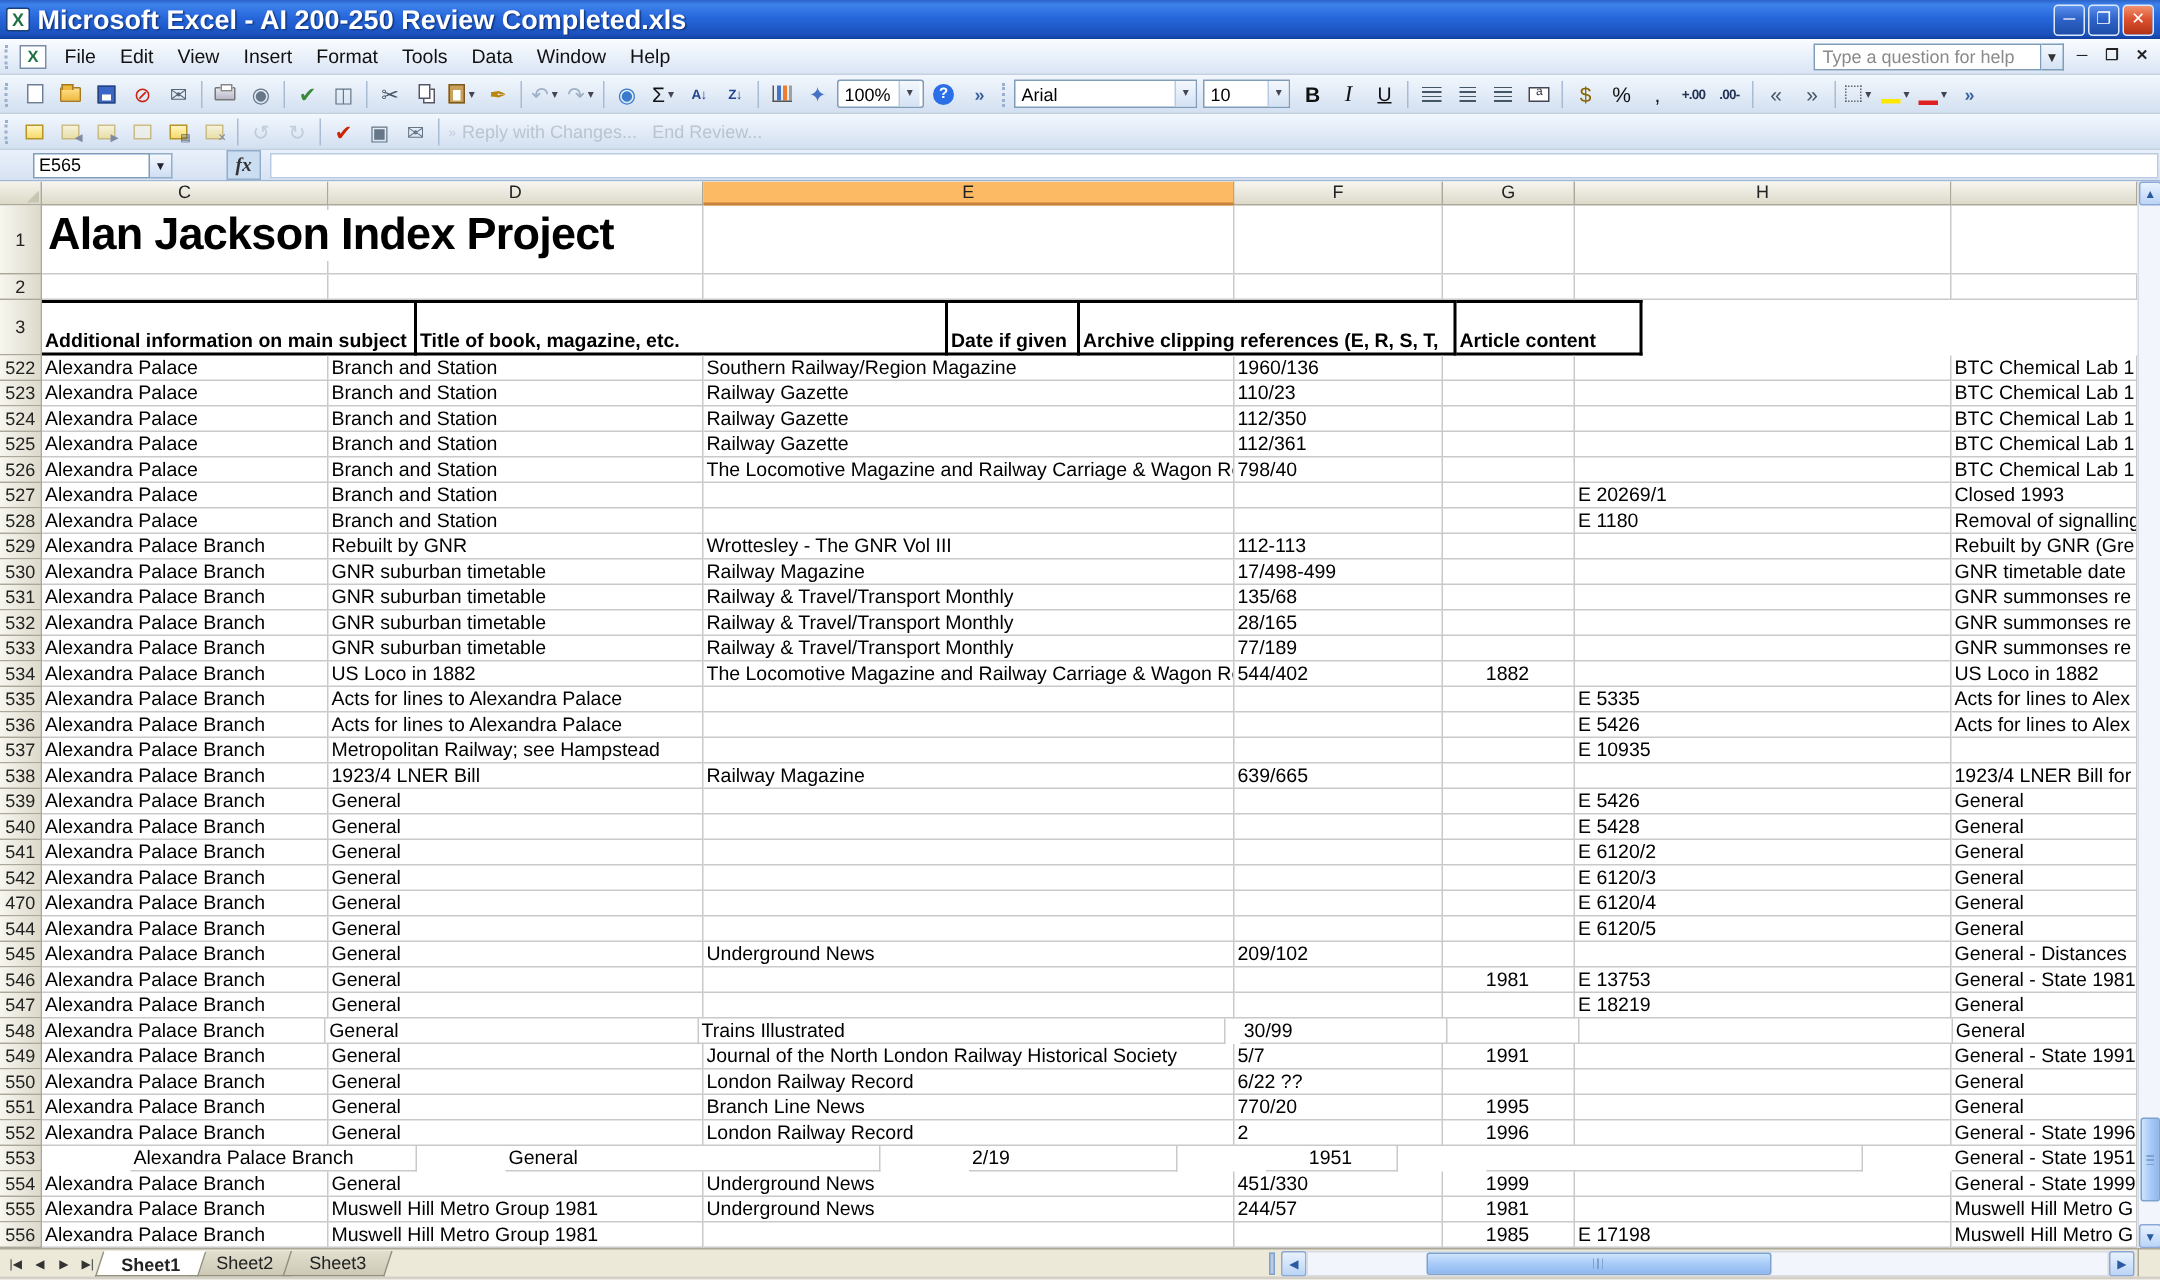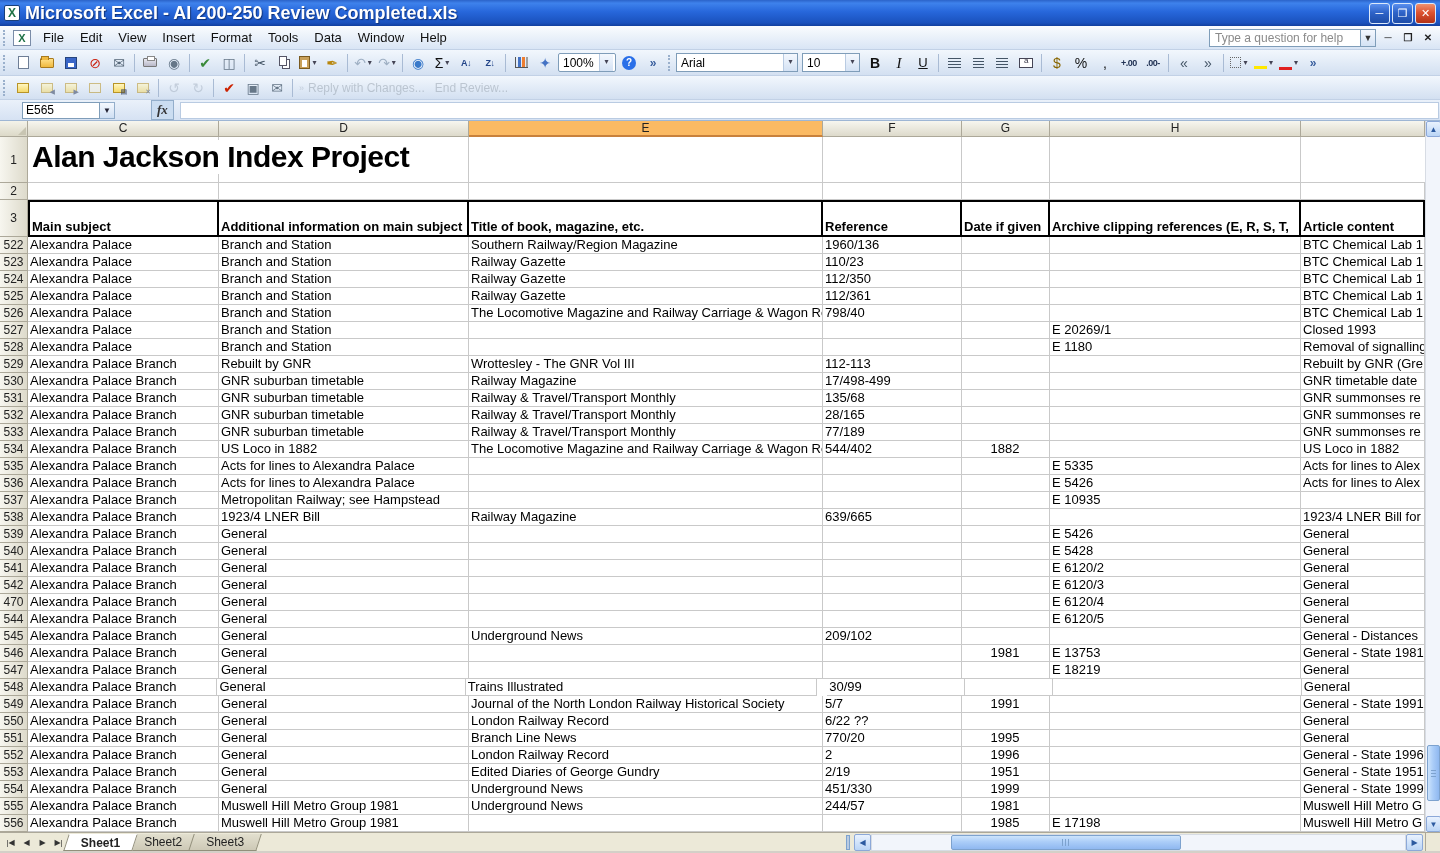--- a/index.html
+++ b/index.html
@@ -429,24 +429,22 @@
           <div class="cell" style="width: 191px;"></div>
           <div class="cell" style="width: 250px;"></div>
           <div class="cell" style="width: 354px;"></div>
           <div class="cell" style="width: 139px;"></div>
           <div class="cell" style="width: 88px;"></div>
           <div class="cell" style="width: 251px;"></div>
           <div class="cell" style="width: 124px;"></div>
         </div>
         <div class="grow hdr3" style="height: 37px;">
           <div class="rownum">3</div>
-          <div class="cell first" style="width: 191px;">Main subject</div>
           <div class="cell wrap" style="width: 250px;">Additional information on main subject</div>
           <div class="cell" style="width: 354px;">Title of book, magazine, etc.</div>
-          <div class="cell" style="width: 139px;">Reference</div>
           <div class="cell" style="width: 88px;">Date if given</div>
           <div class="cell" style="width: 251px;">Archive clipping references (E, R, S, T,</div>
           <div class="cell" style="width: 124px;">Article content</div>
         </div>
         <div class="grow" style="height: 17px;">
           <div class="rownum">522</div>
           <div class="cell" style="width: 191px;">Alexandra Palace</div>
           <div class="cell" style="width: 250px;">Branch and Station</div>
           <div class="cell" style="width: 354px;">Southern Railway/Region Magazine</div>
           <div class="cell" style="width: 139px;">1960/136</div>
@@ -751,21 +749,20 @@
           <div class="cell" style="width: 354px;">London Railway Record</div>
           <div class="cell" style="width: 139px;">2</div>
           <div class="cell center" style="width: 88px;">1996</div>
           <div class="cell" style="width: 251px;"></div>
           <div class="cell" style="width: 124px;">General  - State 1996</div>
         </div>
         <div class="grow" style="height: 17px; justify-content: space-between;">
           <div class="rownum">553</div>
           <div class="cell" style="width: 191px;">Alexandra Palace Branch</div>
           <div class="cell" style="width: 250px;">General</div>
-          <div class="cell" style="width: 354px;">Edited Diaries of George Gundry</div>
           <div class="cell" style="width: 139px;">2/19</div>
           <div class="cell center" style="width: 88px;">1951</div>
           <div class="cell" style="width: 251px;"></div>
           <div class="cell" style="width: 124px;">General - State 1951</div>
         </div>
         <div class="grow" style="height: 17px;">
           <div class="rownum">554</div>
           <div class="cell" style="width: 191px;">Alexandra Palace Branch</div>
           <div class="cell" style="width: 250px;">General</div>
           <div class="cell" style="width: 354px;">Underground News</div>

